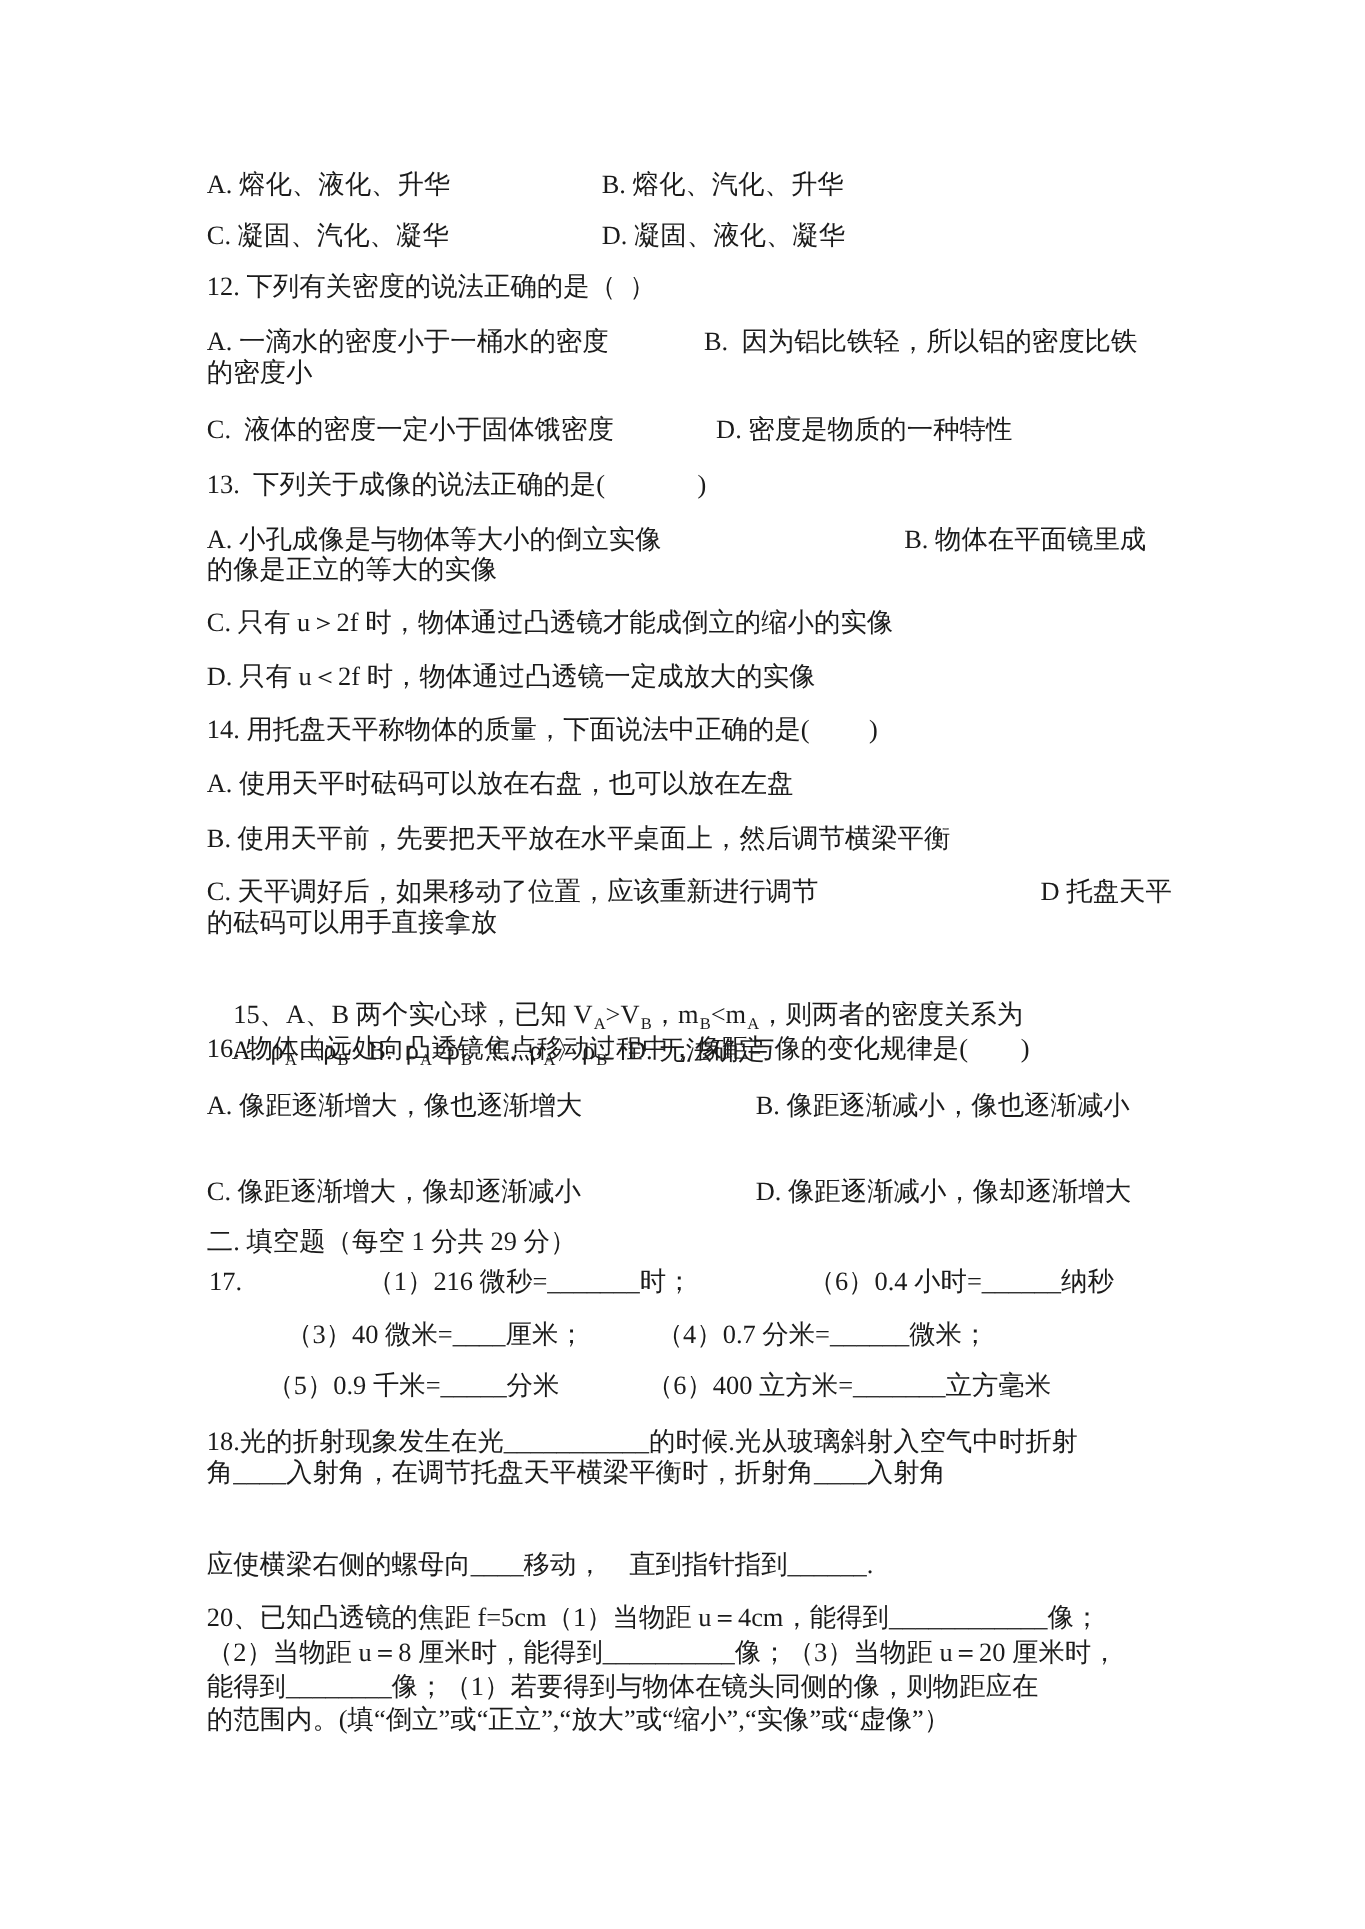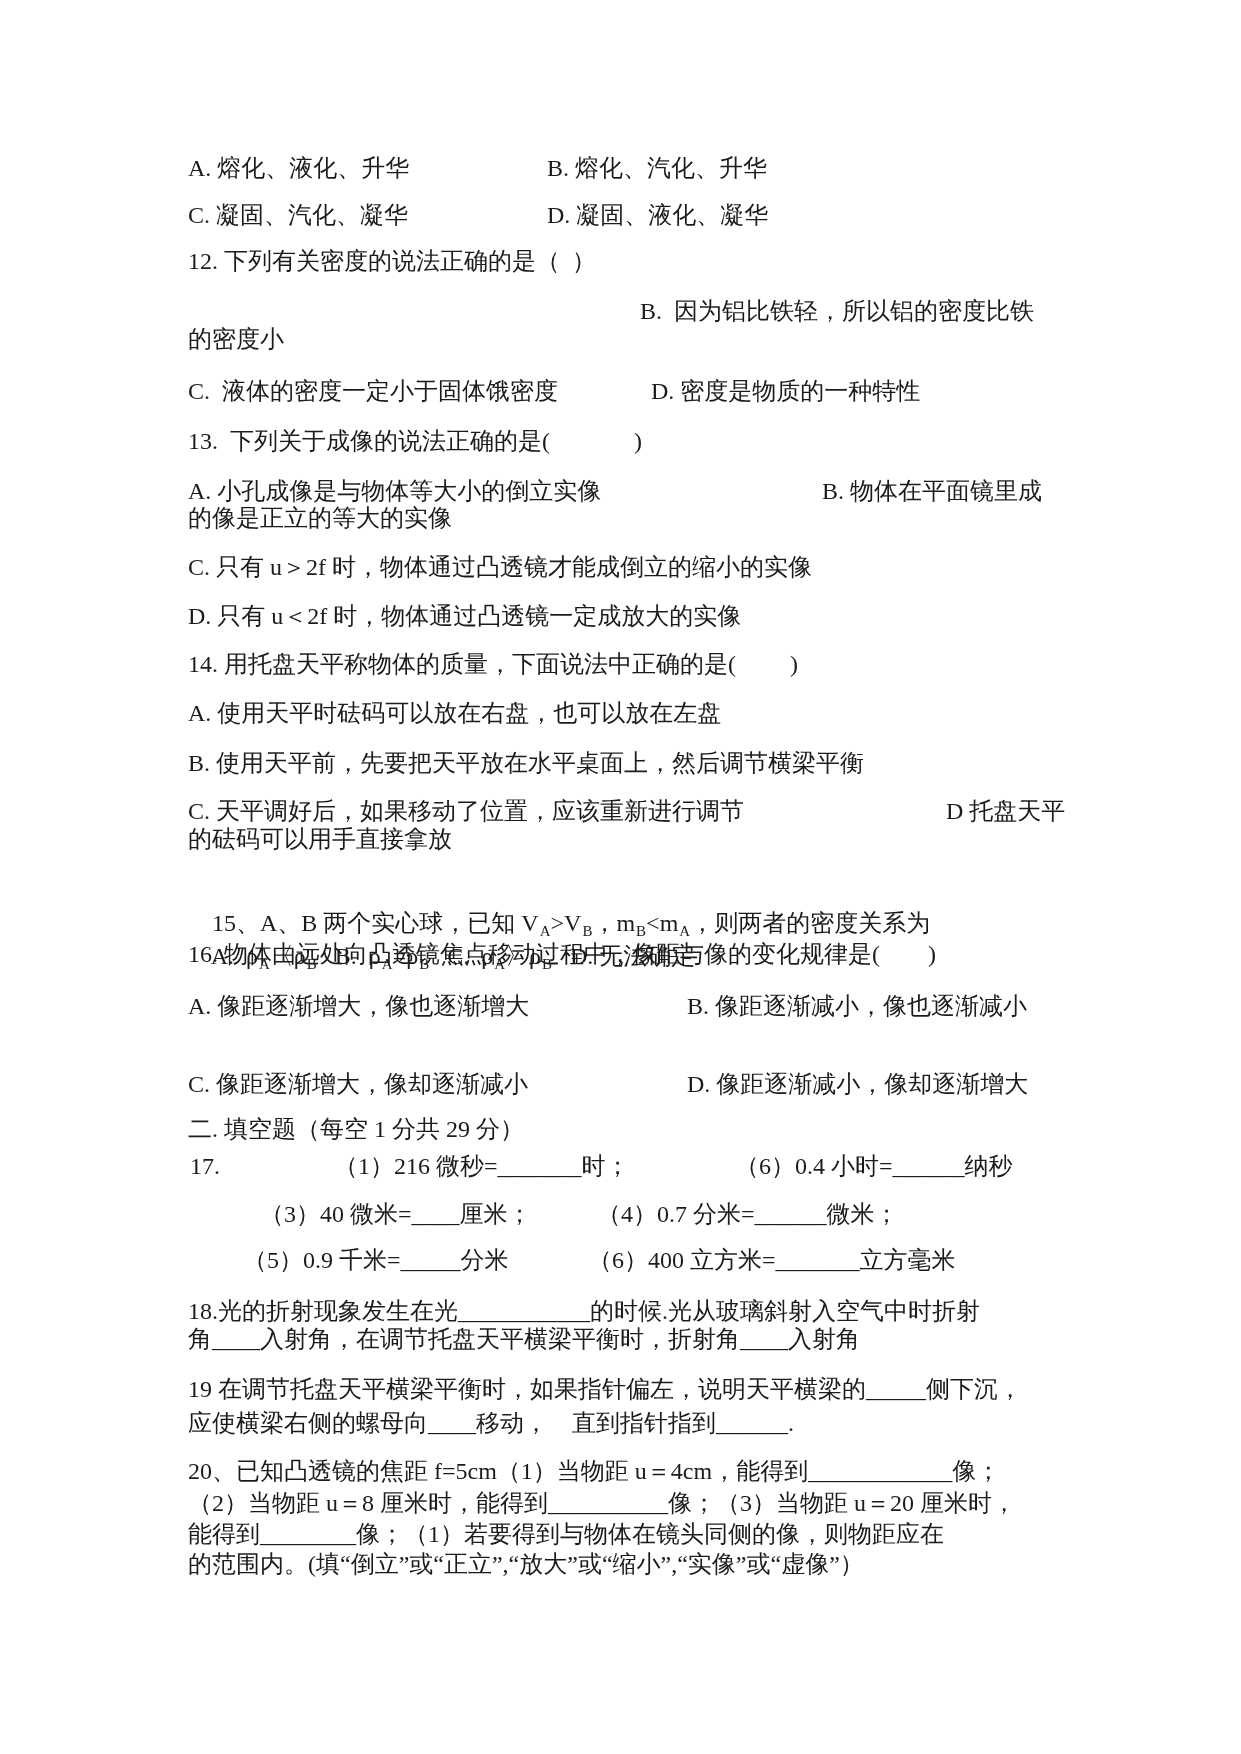--- a/index.html
+++ b/index.html
@@ -55,20 +55,21 @@
   <div class="line" style="top:199px">
     <span class="seg" style="left:188px">C. 凝固、汽化、凝华</span>
     <span class="seg" style="left:547px">D. 凝固、液化、凝华</span>
   </div>
 
   <div class="line" style="top:245px">
     <span class="seg" style="left:188px">12. 下列有关密度的说法正确的是（  ）</span>
   </div>
 
   <div class="line" style="top:295px">
+    <span class="seg" style="left:188px">A. 一滴水的密度小于一桶水的密度</span>
     <span class="seg" style="left:640px">B.  因为铝比铁轻，所以铝的密度比铁</span>
   </div>
 
   <div class="line" style="top:375px">
     <span class="seg" style="left:188px">C.  液体的密度一定小于固体饿密度</span>
     <span class="seg" style="left:651px">D. 密度是物质的一种特性</span>
   </div>
 
   <div class="line" style="top:323px">
     <span class="seg" style="left:188px">的密度小</span>
@@ -159,23 +160,20 @@
   </div>
 
   <div class="line" style="top:1295px">
     <span class="seg" style="left:188px">18.光的折射现象发生在光___________的时候.光从玻璃斜射入空气中时折射</span>
   </div>
 
   <div class="line" style="top:1323px">
     <span class="seg" style="left:188px">角____入射角，在调节托盘天平横梁平衡时，折射角____入射角</span>
   </div>
 
-  <div class="line" style="top:1373px">
-    <span class="seg" style="left:188px">19 在调节托盘天平横梁平衡时，如果指针偏左，说明天平横梁的_____侧下沉，</span>
-  </div>
 
   <div class="line" style="top:1407px">
     <span class="seg" style="left:188px">应使横梁右侧的螺母向____移动，    直到指针指到______.</span>
   </div>
 
   <div class="line" style="top:1455px">
     <span class="seg" style="left:188px">20、已知凸透镜的焦距 f=5cm（1）当物距 u＝4cm，能得到____________像；</span>
   </div>
 
   <div class="line" style="top:1487px">

